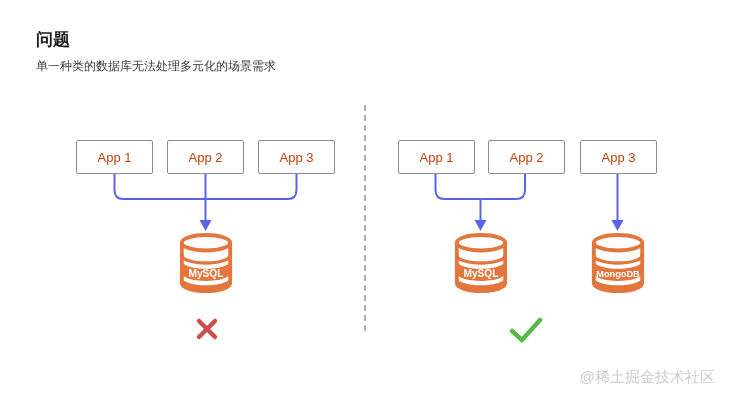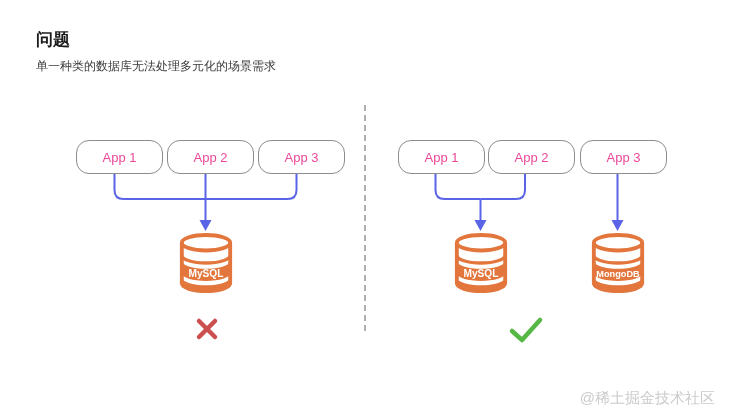--- a/index.html
+++ b/index.html
@@ -4,37 +4,37 @@
 <style>
   html,body{margin:0;padding:0;background:#fff;}
   .canvas{
     position:relative;width:732px;height:411px;background:#ffffff;overflow:hidden;
     font-family:"Liberation Sans","DejaVu Sans",sans-serif;
   }
   .title{position:absolute;left:36px;top:28px;font-size:17px;font-weight:bold;color:#1a1a1a;}
   .subtitle{position:absolute;left:36px;top:58px;font-size:12px;color:#3a3a3a;}
   .divider{position:absolute;left:364px;top:105px;height:226px;width:0;border-left:2px dashed var(--divider,#afafaf);}
   .app{
-    position:absolute;top:140px;width:87px;height:34px;box-sizing:border-box;
-    border:1.5px solid var(--box_border,#8c8c8c);border-radius:13px;background:#fff;
+    position:absolute;top:140px;width:77px;height:34px;box-sizing:border-box;
+    border:1.5px solid var(--box_border,#8c8c8c);border-radius:2px;background:#fff;
     display:flex;align-items:center;justify-content:center;
-    font-size:13px;color:#ec4899;z-index:2;
+    font-size:13px;color:#c2410c;z-index:2;
   }
   .overlay{position:absolute;left:0;top:0;z-index:1;}
   .connector{stroke:var(--connector,#5964e6);stroke-width:2;fill:none;}
   .arrowhead{fill:var(--connector,#5964e6);stroke:none;}
   .db{position:absolute;z-index:2;}
   .db-stroke{stroke:var(--database,#e2763c);stroke-width:4;fill:#ffffff;stroke-linejoin:round;}
   .db-arc{stroke:var(--database,#e2763c);stroke-width:3.5;fill:none;}
   .db-fill{fill:var(--database,#e2763c);stroke:none;}
   .db-label{fill:#ffffff;font-family:"Liberation Sans","DejaVu Sans",sans-serif;font-weight:bold;}
   .mark{position:absolute;z-index:2;}
   .cross-line{stroke:var(--cross,#cc4f4f);stroke-width:4.5;stroke-linecap:round;}
   .check-line{stroke:var(--check,#56b845);stroke-width:4.5;stroke-linecap:round;stroke-linejoin:round;fill:none;}
-  .watermark{position:absolute;right:17px;bottom:3px;font-size:15px;color:var(--watermark,#cbcbcb);}
+  .watermark{position:absolute;right:17px;bottom:24px;font-size:15px;color:var(--watermark,#cbcbcb);}
 </style>
 </head>
 <body>
 
 <div class="canvas">
 
   <div class="title">问题</div>
   <div class="subtitle">单一种类的数据库无法处理多元化的场景需求</div>
 
   <div class="divider"></div>

